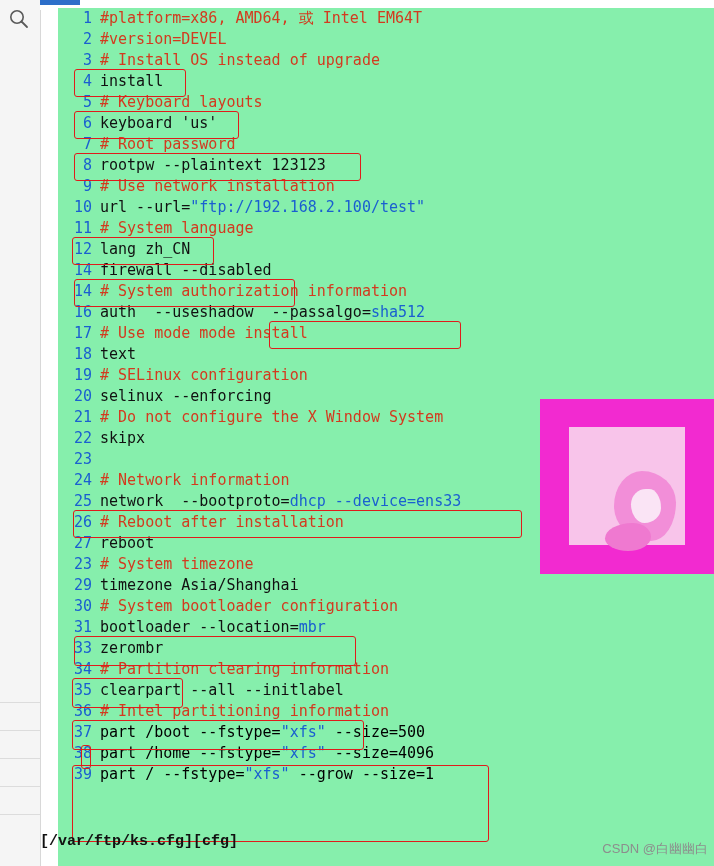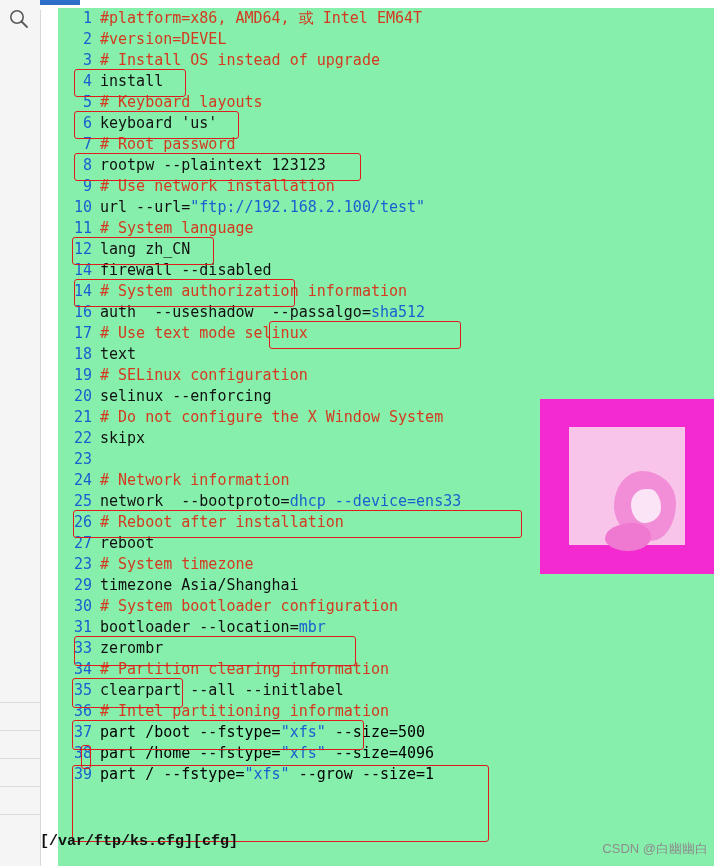--- a/index.html
+++ b/index.html
@@ -188,21 +188,21 @@
       <div class="line"><span class="ln">6</span><span class="code"><span class="c-plain">keyboard 'us'</span></span></div>
       <div class="line"><span class="ln">7</span><span class="code"><span class="c-comment"># Root password</span></span></div>
       <div class="line"><span class="ln">8</span><span class="code"><span class="c-plain">rootpw --plaintext 123123</span></span></div>
       <div class="line"><span class="ln">9</span><span class="code"><span class="c-comment"># Use network installation</span></span></div>
       <div class="line"><span class="ln">10</span><span class="code"><span class="c-plain">url --url=</span><span class="c-string">"ftp://192.168.2.100/test"</span></span></div>
       <div class="line"><span class="ln">11</span><span class="code"><span class="c-comment"># System language</span></span></div>
       <div class="line"><span class="ln">12</span><span class="code"><span class="c-plain">lang zh_CN</span></span></div>
       <div class="line"><span class="ln">14</span><span class="code"><span class="c-plain">firewall --disabled</span></span></div>
       <div class="line"><span class="ln">14</span><span class="code"><span class="c-comment"># System authorization information</span></span></div>
       <div class="line"><span class="ln">16</span><span class="code"><span class="c-plain">auth  --useshadow  --passalgo=</span><span class="c-string">sha512</span></span></div>
-      <div class="line"><span class="ln">17</span><span class="code"><span class="c-comment"># Use text mode selinux</span></span></div>
+      <div class="line"><span class="ln">17</span><span class="code"><span class="c-comment"># Use mode mode install</span></span></div>
       <div class="line"><span class="ln">18</span><span class="code"><span class="c-plain">text</span></span></div>
       <div class="line"><span class="ln">19</span><span class="code"><span class="c-comment"># SELinux configuration</span></span></div>
       <div class="line"><span class="ln">20</span><span class="code"><span class="c-plain">selinux --enforcing</span></span></div>
       <div class="line"><span class="ln">21</span><span class="code"><span class="c-comment"># Do not configure the X Window System</span></span></div>
       <div class="line"><span class="ln">22</span><span class="code"><span class="c-plain">skipx</span></span></div>
       <div class="line"><span class="ln">23</span><span class="code"><span class="c-plain"></span></span></div>
       <div class="line"><span class="ln">24</span><span class="code"><span class="c-comment"># Network information</span></span></div>
       <div class="line"><span class="ln">25</span><span class="code"><span class="c-plain">network  --bootproto=</span><span class="c-string">dhcp --device=ens33</span></span></div>
       <div class="line"><span class="ln">26</span><span class="code"><span class="c-comment"># Reboot after installation</span></span></div>
       <div class="line"><span class="ln">27</span><span class="code"><span class="c-plain">reboot</span></span></div>

